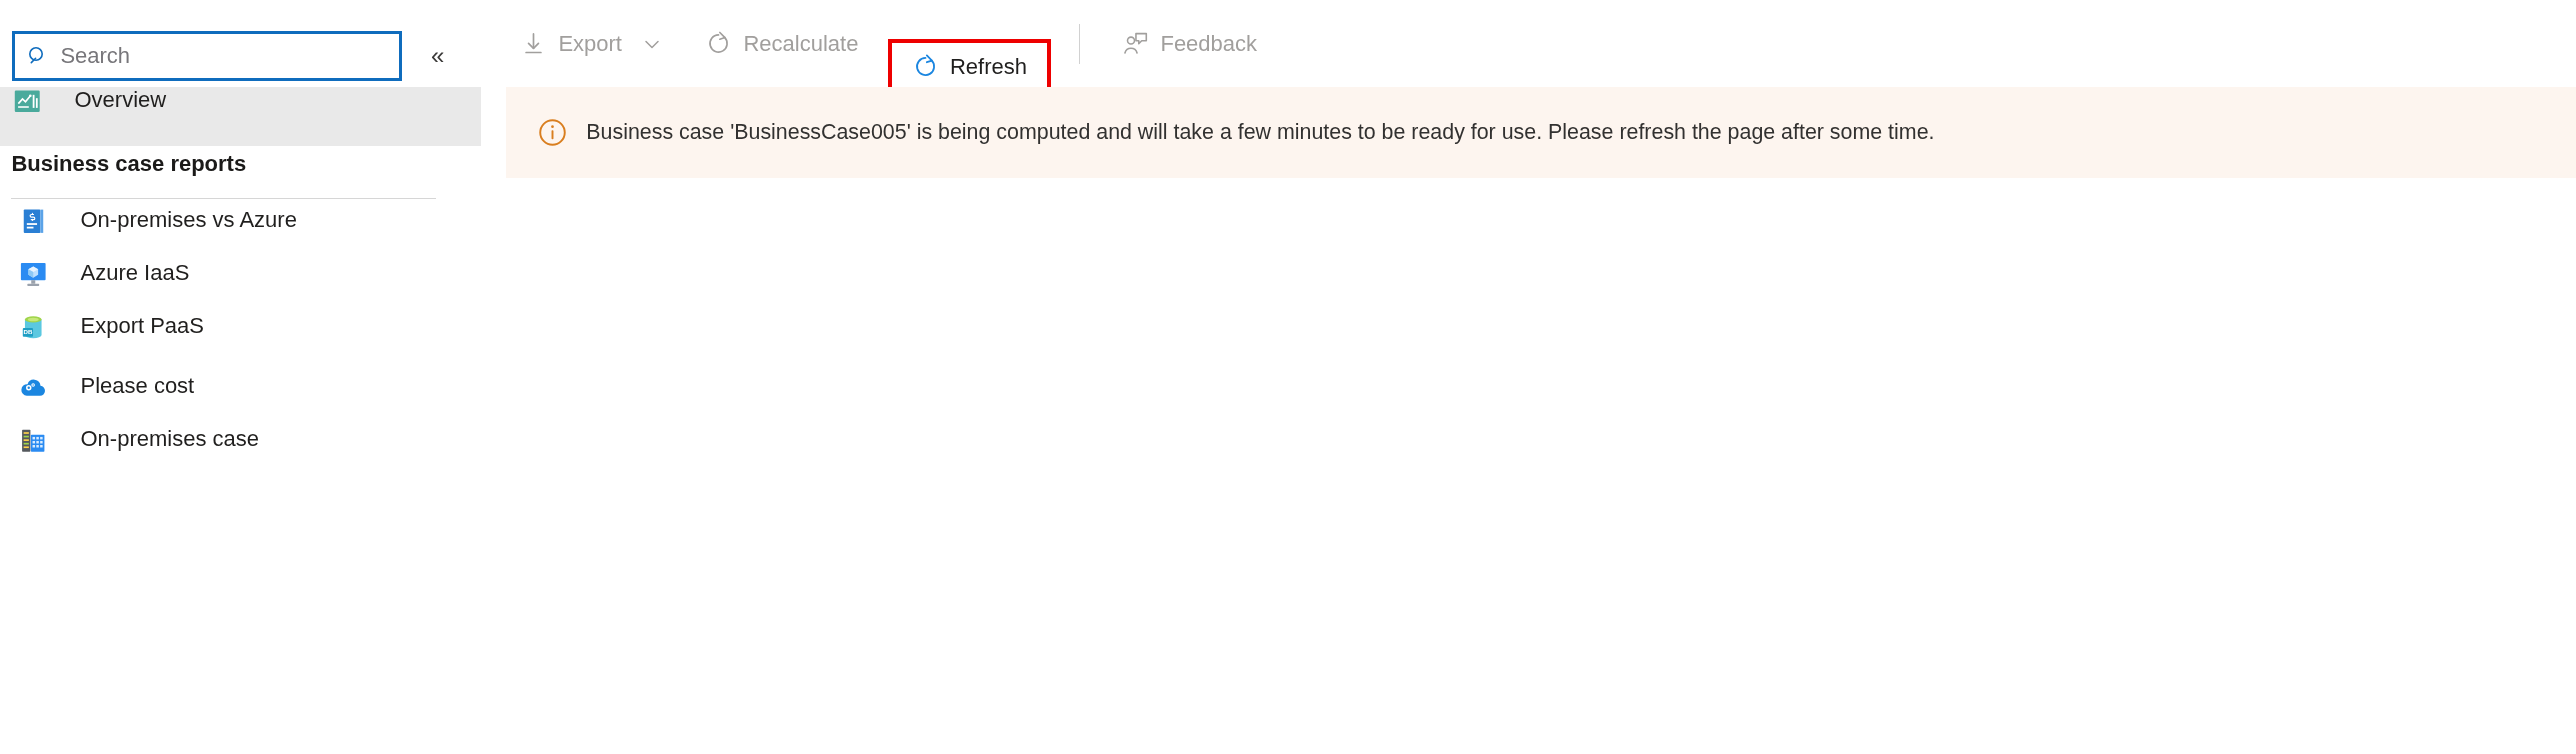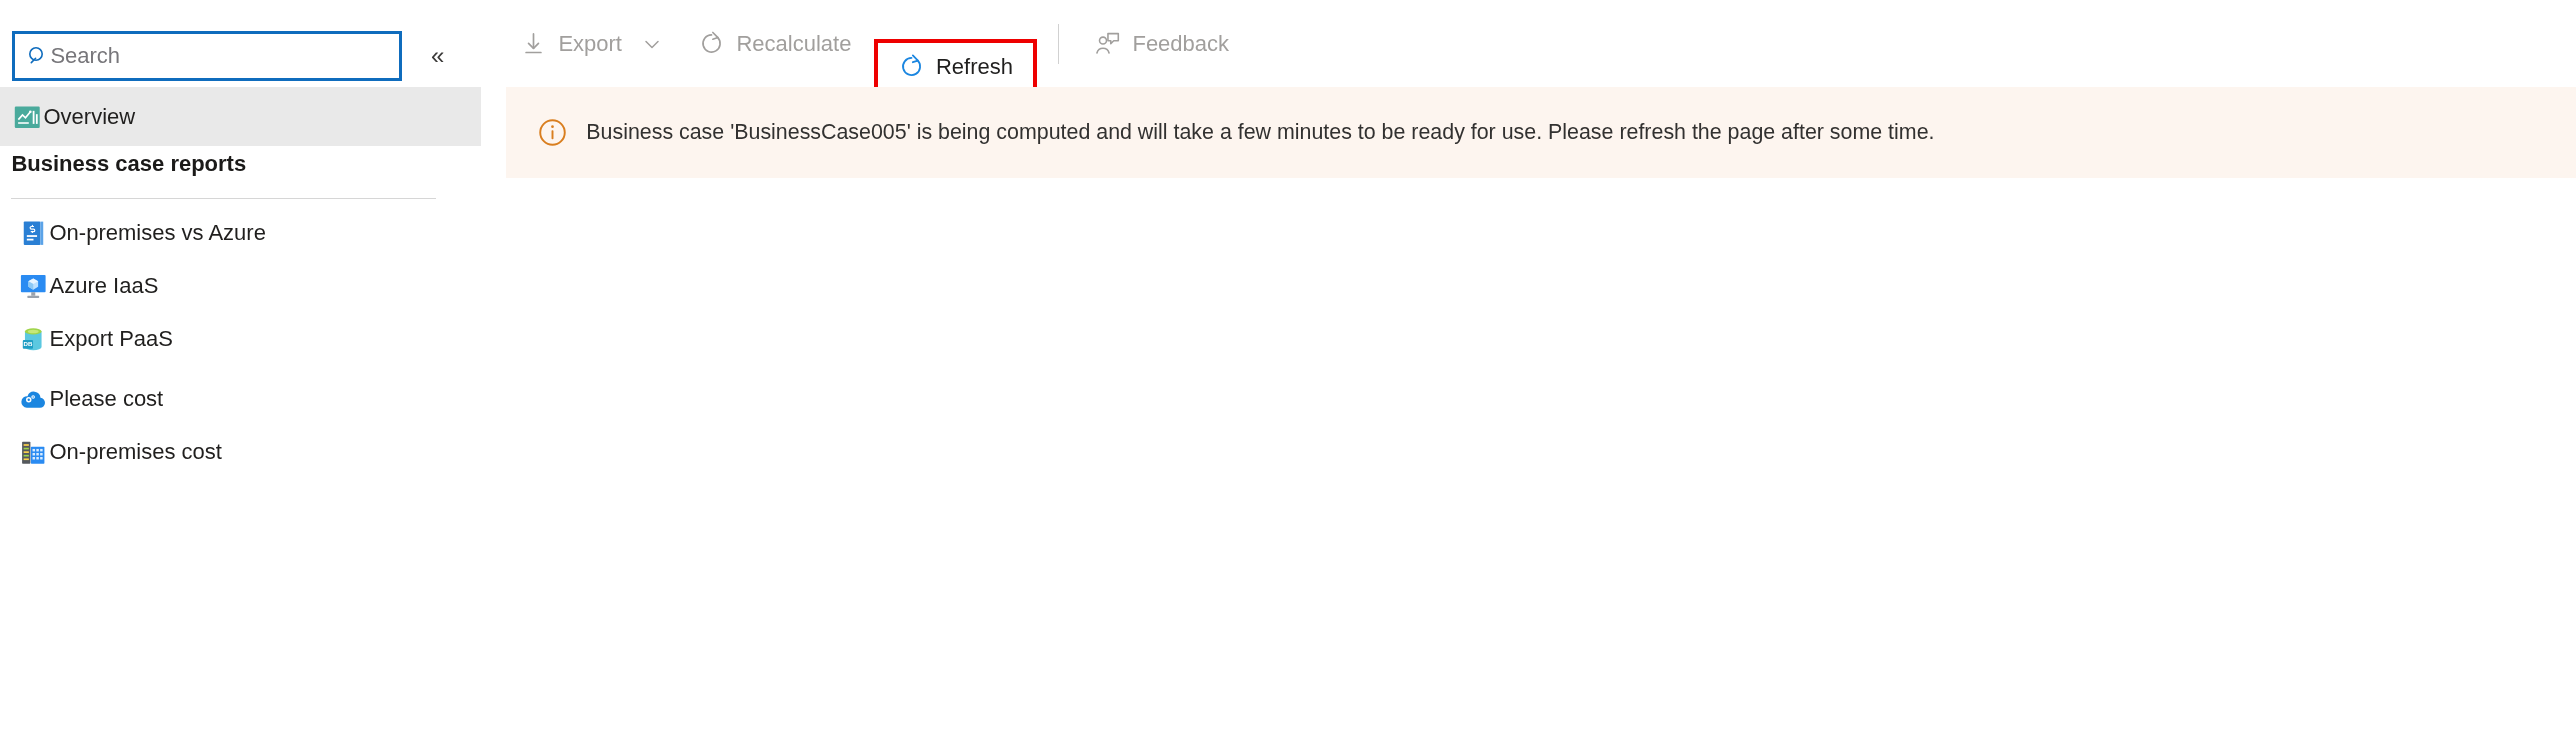--- a/index.html
+++ b/index.html
@@ -41,20 +41,21 @@
   }
   .search-box {
     width: 390px;
     height: 50px;
     box-sizing: border-box;
     border: 3.6px solid #0f6cbd;
     background: #ffffff;
     display: flex;
     align-items: center;
     padding: 0 11.4px;
+    gap: 10px;
   }
   .search-box .mag {
     flex: 0 0 auto;
     width: 24px;
     height: 24px;
     display: block;
   }
   .search-input {
     border: 0;
     outline: none;
@@ -79,24 +80,23 @@
     line-height: 1;
     cursor: pointer;
     user-select: none;
   }
 
   
   .nav-list { margin-top: 6.4px; }
 
   .nav-item {
     display: flex;
-    align-items: center;
     height: 59px;
     padding-left: 13px;
-    gap: 2px;
+    gap: 33px;
     cursor: pointer;
     font-size: 22px;
     color: #201f1e;
   }
   .nav-item.selected { background: #e9e9e9; width: 468px; }
   .nav-item .ico {
     flex: 0 0 auto;
     width: 28.5px;
     height: 28.5px;
     display: block;
@@ -129,21 +129,21 @@
     height: 754px;
     background: #ffffff;
     position: relative;
   }
 
   .toolbar {
     display: flex;
     align-items: center;
     height: 87px;
     padding-left: 5.7px;
-    gap: 5px;
+    gap: 12px;
   }
   .tb-btn {
     display: flex;
     align-items: center;
     gap: 11.4px;
     height: 53px;
     padding: 0 14.3px;
     font-size: 22px;
     color: #201f1e;
     cursor: pointer;
@@ -316,21 +316,21 @@
                 <rect x="14.6" y="9.2" width="2.1" height="2.1"></rect>
                 <rect x="17.8" y="9.2" width="2.1" height="2.1"></rect>
               <rect x="11.4" y="12.6" width="2.1" height="2.1"></rect>
                 <rect x="14.6" y="12.6" width="2.1" height="2.1"></rect>
                 <rect x="17.8" y="12.6" width="2.1" height="2.1"></rect>
               <rect x="11.4" y="16" width="2.1" height="2.1"></rect>
                 <rect x="14.6" y="16" width="2.1" height="2.1"></rect>
                 <rect x="17.8" y="16" width="2.1" height="2.1"></rect>
             </g>
           </svg>
-          <span class="nav-label">On-premises cost</span>
+          <span class="nav-label">On-premises case</span>
         </div>
       </div>
 
     </div>
   </nav>
 
   <section class="main">
 
     <div class="toolbar">
 

